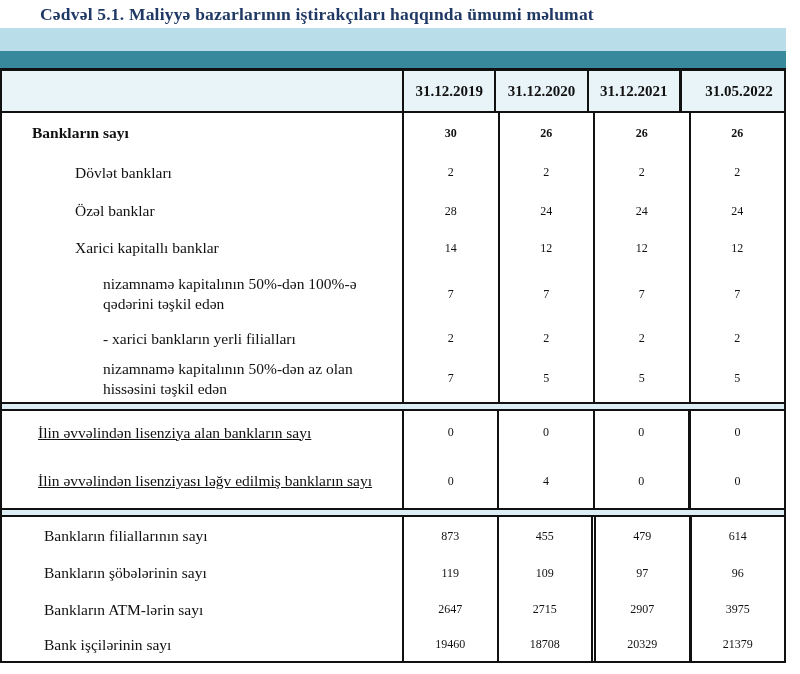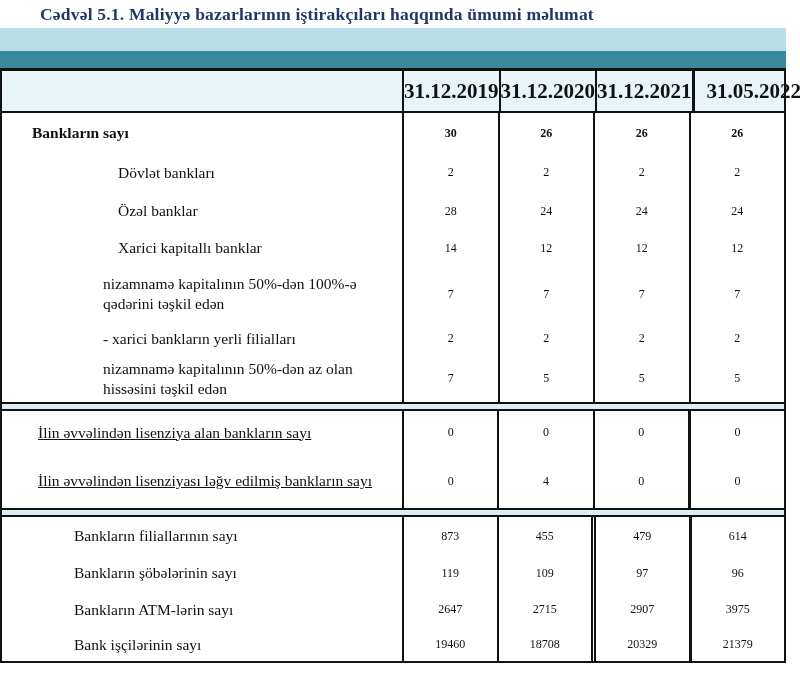--- a/index.html
+++ b/index.html
@@ -32,21 +32,21 @@
   }
 
   .header {
     display: flex;
     height: 42px;
     background: var(--header_bg, #e9f4f8);
     border-bottom: 2px solid var(--border, #111);
   }
   .hcell {
     display: flex; align-items: center; justify-content: center;
-    font-weight: bold; font-size: 21px;
+    font-weight: bold; font-size: 15px;
   }
   .label-col { width: 400px; flex: none; }
   .vcol {
     flex: 1;
     border-left: 2px solid var(--border, #111);
     display: flex; align-items: center; justify-content: center;
     text-align: center;
   }
   .header .c3 { border-left-width: 3px; padding-left: 12px; }
 
@@ -55,24 +55,24 @@
   .row.bold { font-weight: bold; }
   .lcell {
     width: 400px; flex: none;
     display: flex; align-items: center;
     padding-right: 8px;
     line-height: 1.28;
   }
   .vcell { font-size: 12px; }
 
   .ind0 { padding-left: 30px; }
-  .ind1 { padding-left: 116px; }
+  .ind1 { padding-left: 73px; }
   .ind2 { padding-left: 101px; }
   .ind3 { padding-left: 36px; text-decoration: underline; }
-  .ind4 { padding-left: 72px; }
+  .ind4 { padding-left: 42px; }
 
   
   .sec0 .r1{height:40px}.sec0 .r2{height:39px}.sec0 .r3{height:38px}.sec0 .r4{height:36px}
   .sec0 .r5{height:56px}.sec0 .r6{height:33px}.sec0 .r7{height:47px}
   .sec1 .r1{height:43px}.sec1 .r2{height:54px}
   .sec2 .r1{height:38px}.sec2 .r2{height:36px}.sec2 .r3{height:37px}.sec2 .r4{height:33px}
 
   
   .sec1 .c3 { border-left-width: 3px; }
   .sec2 .c2 { border-left: 5px double var(--border, #111); }

